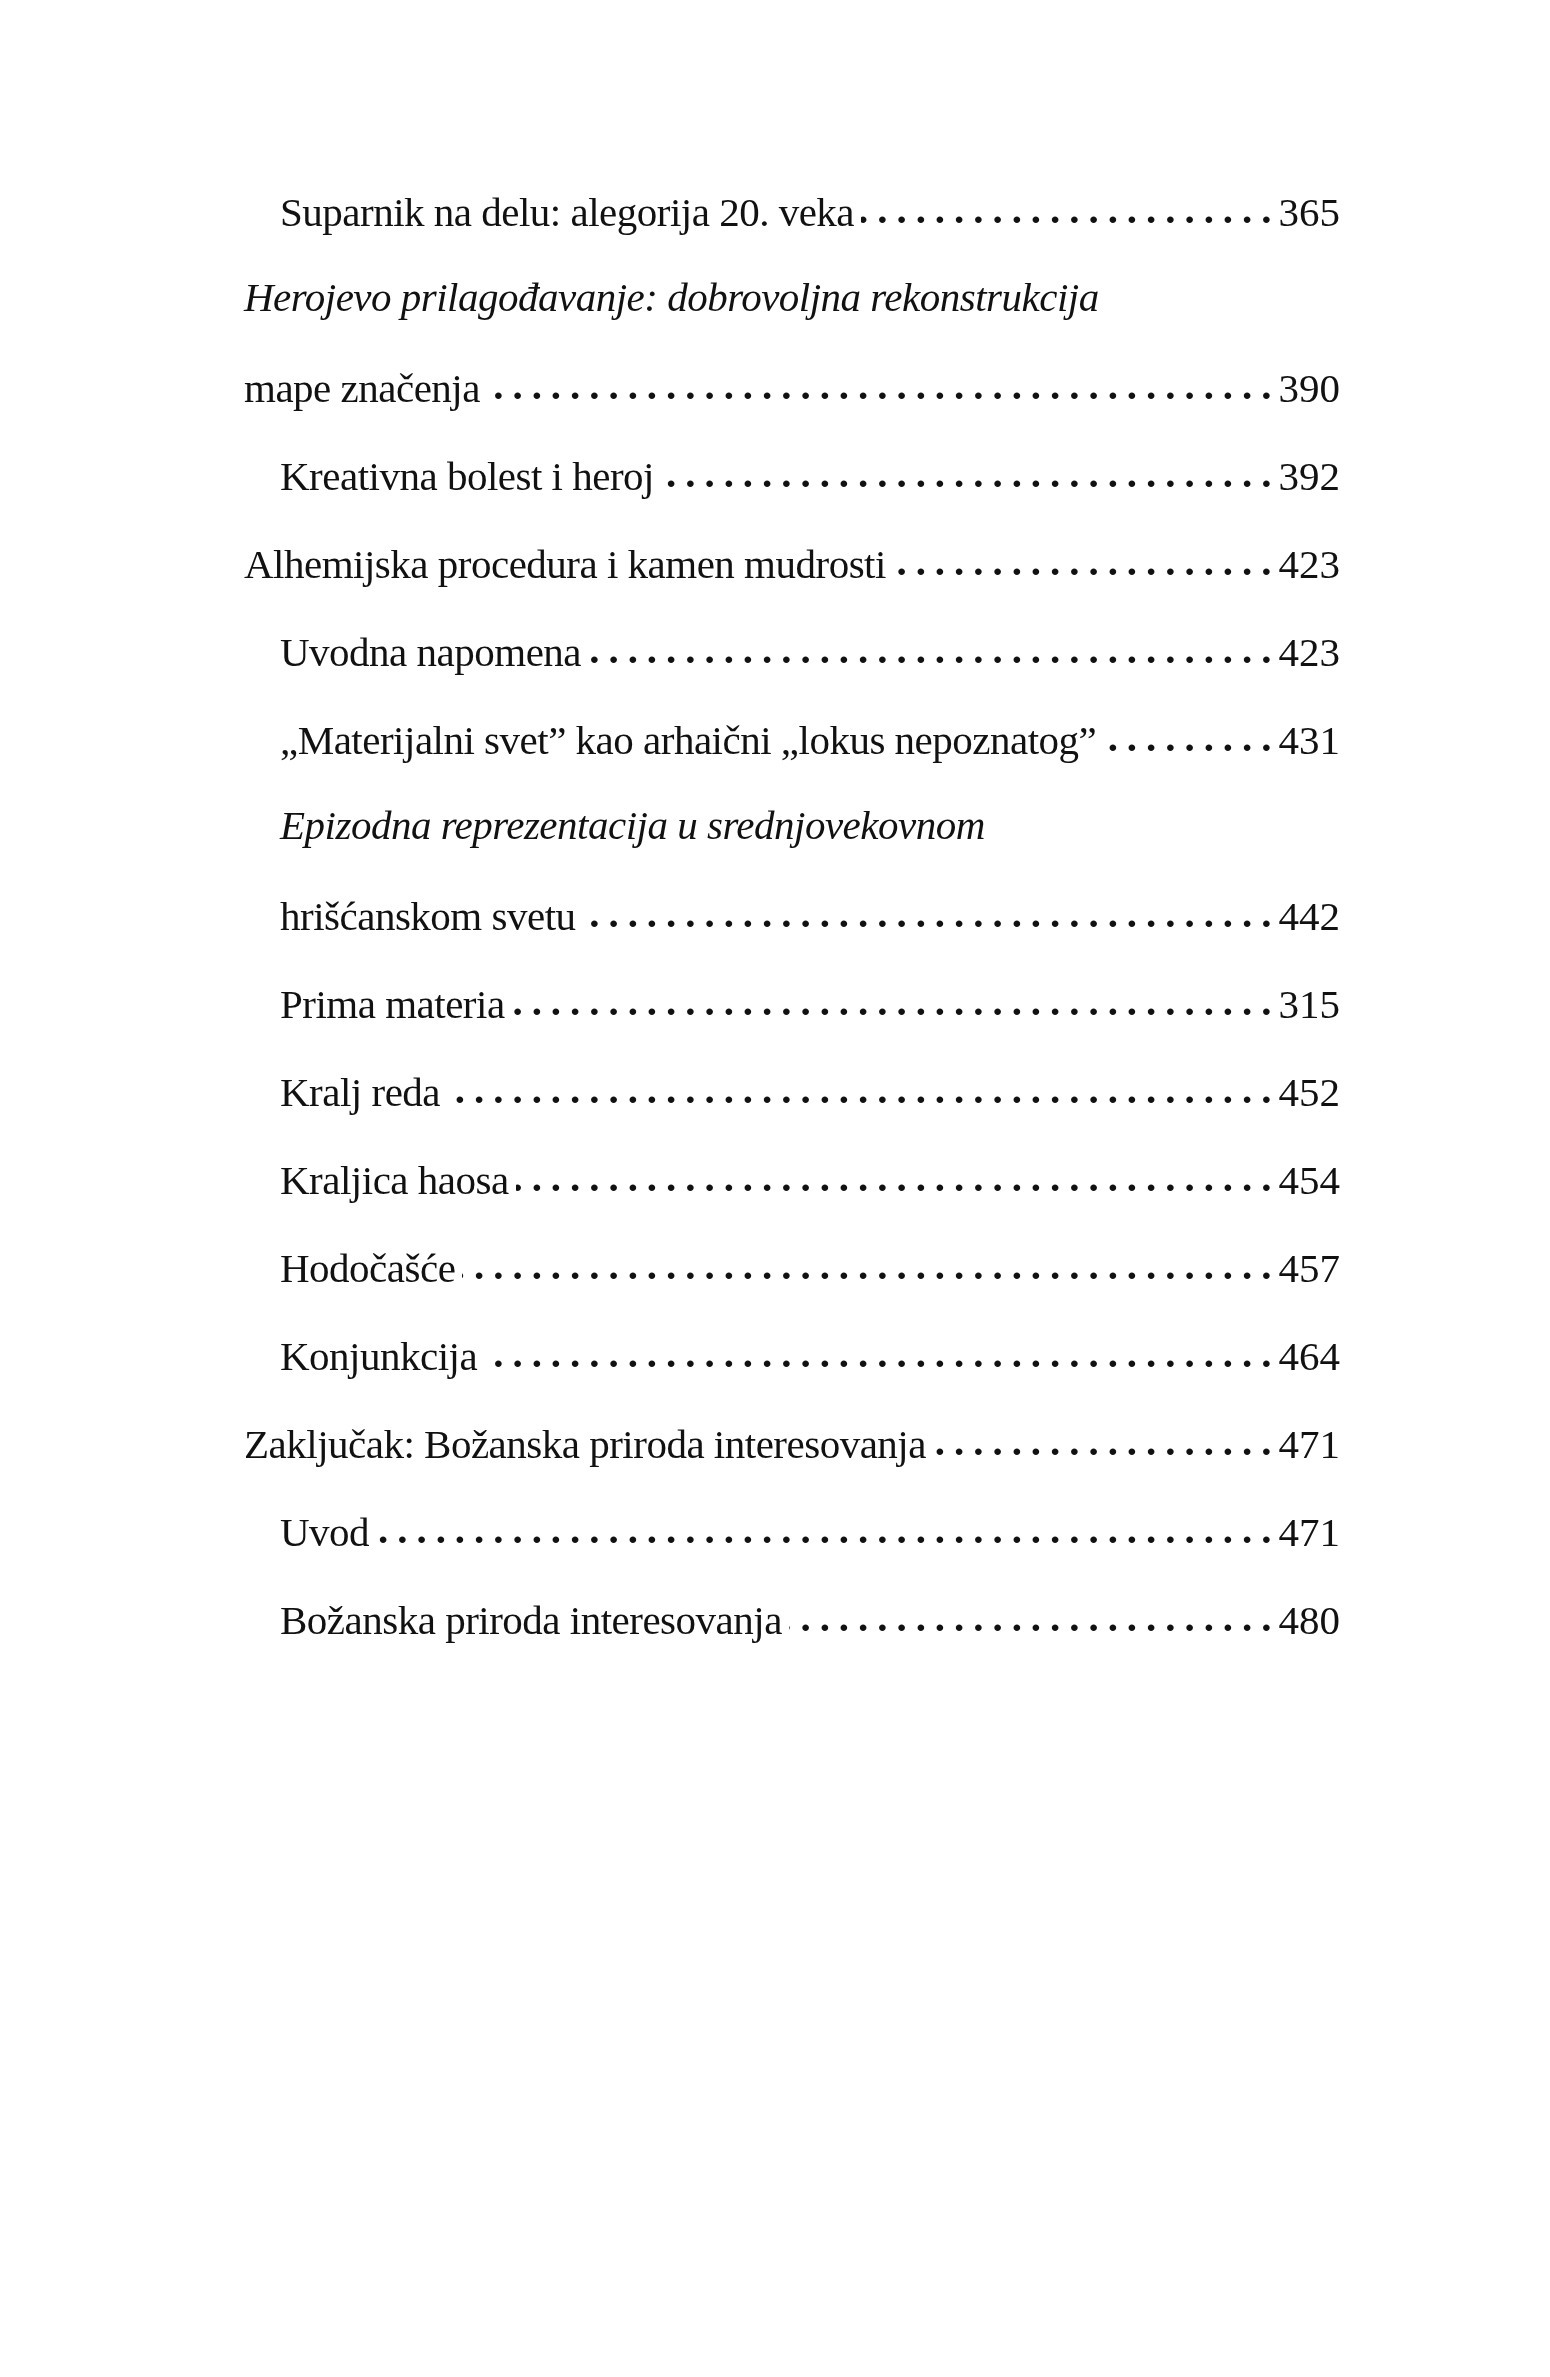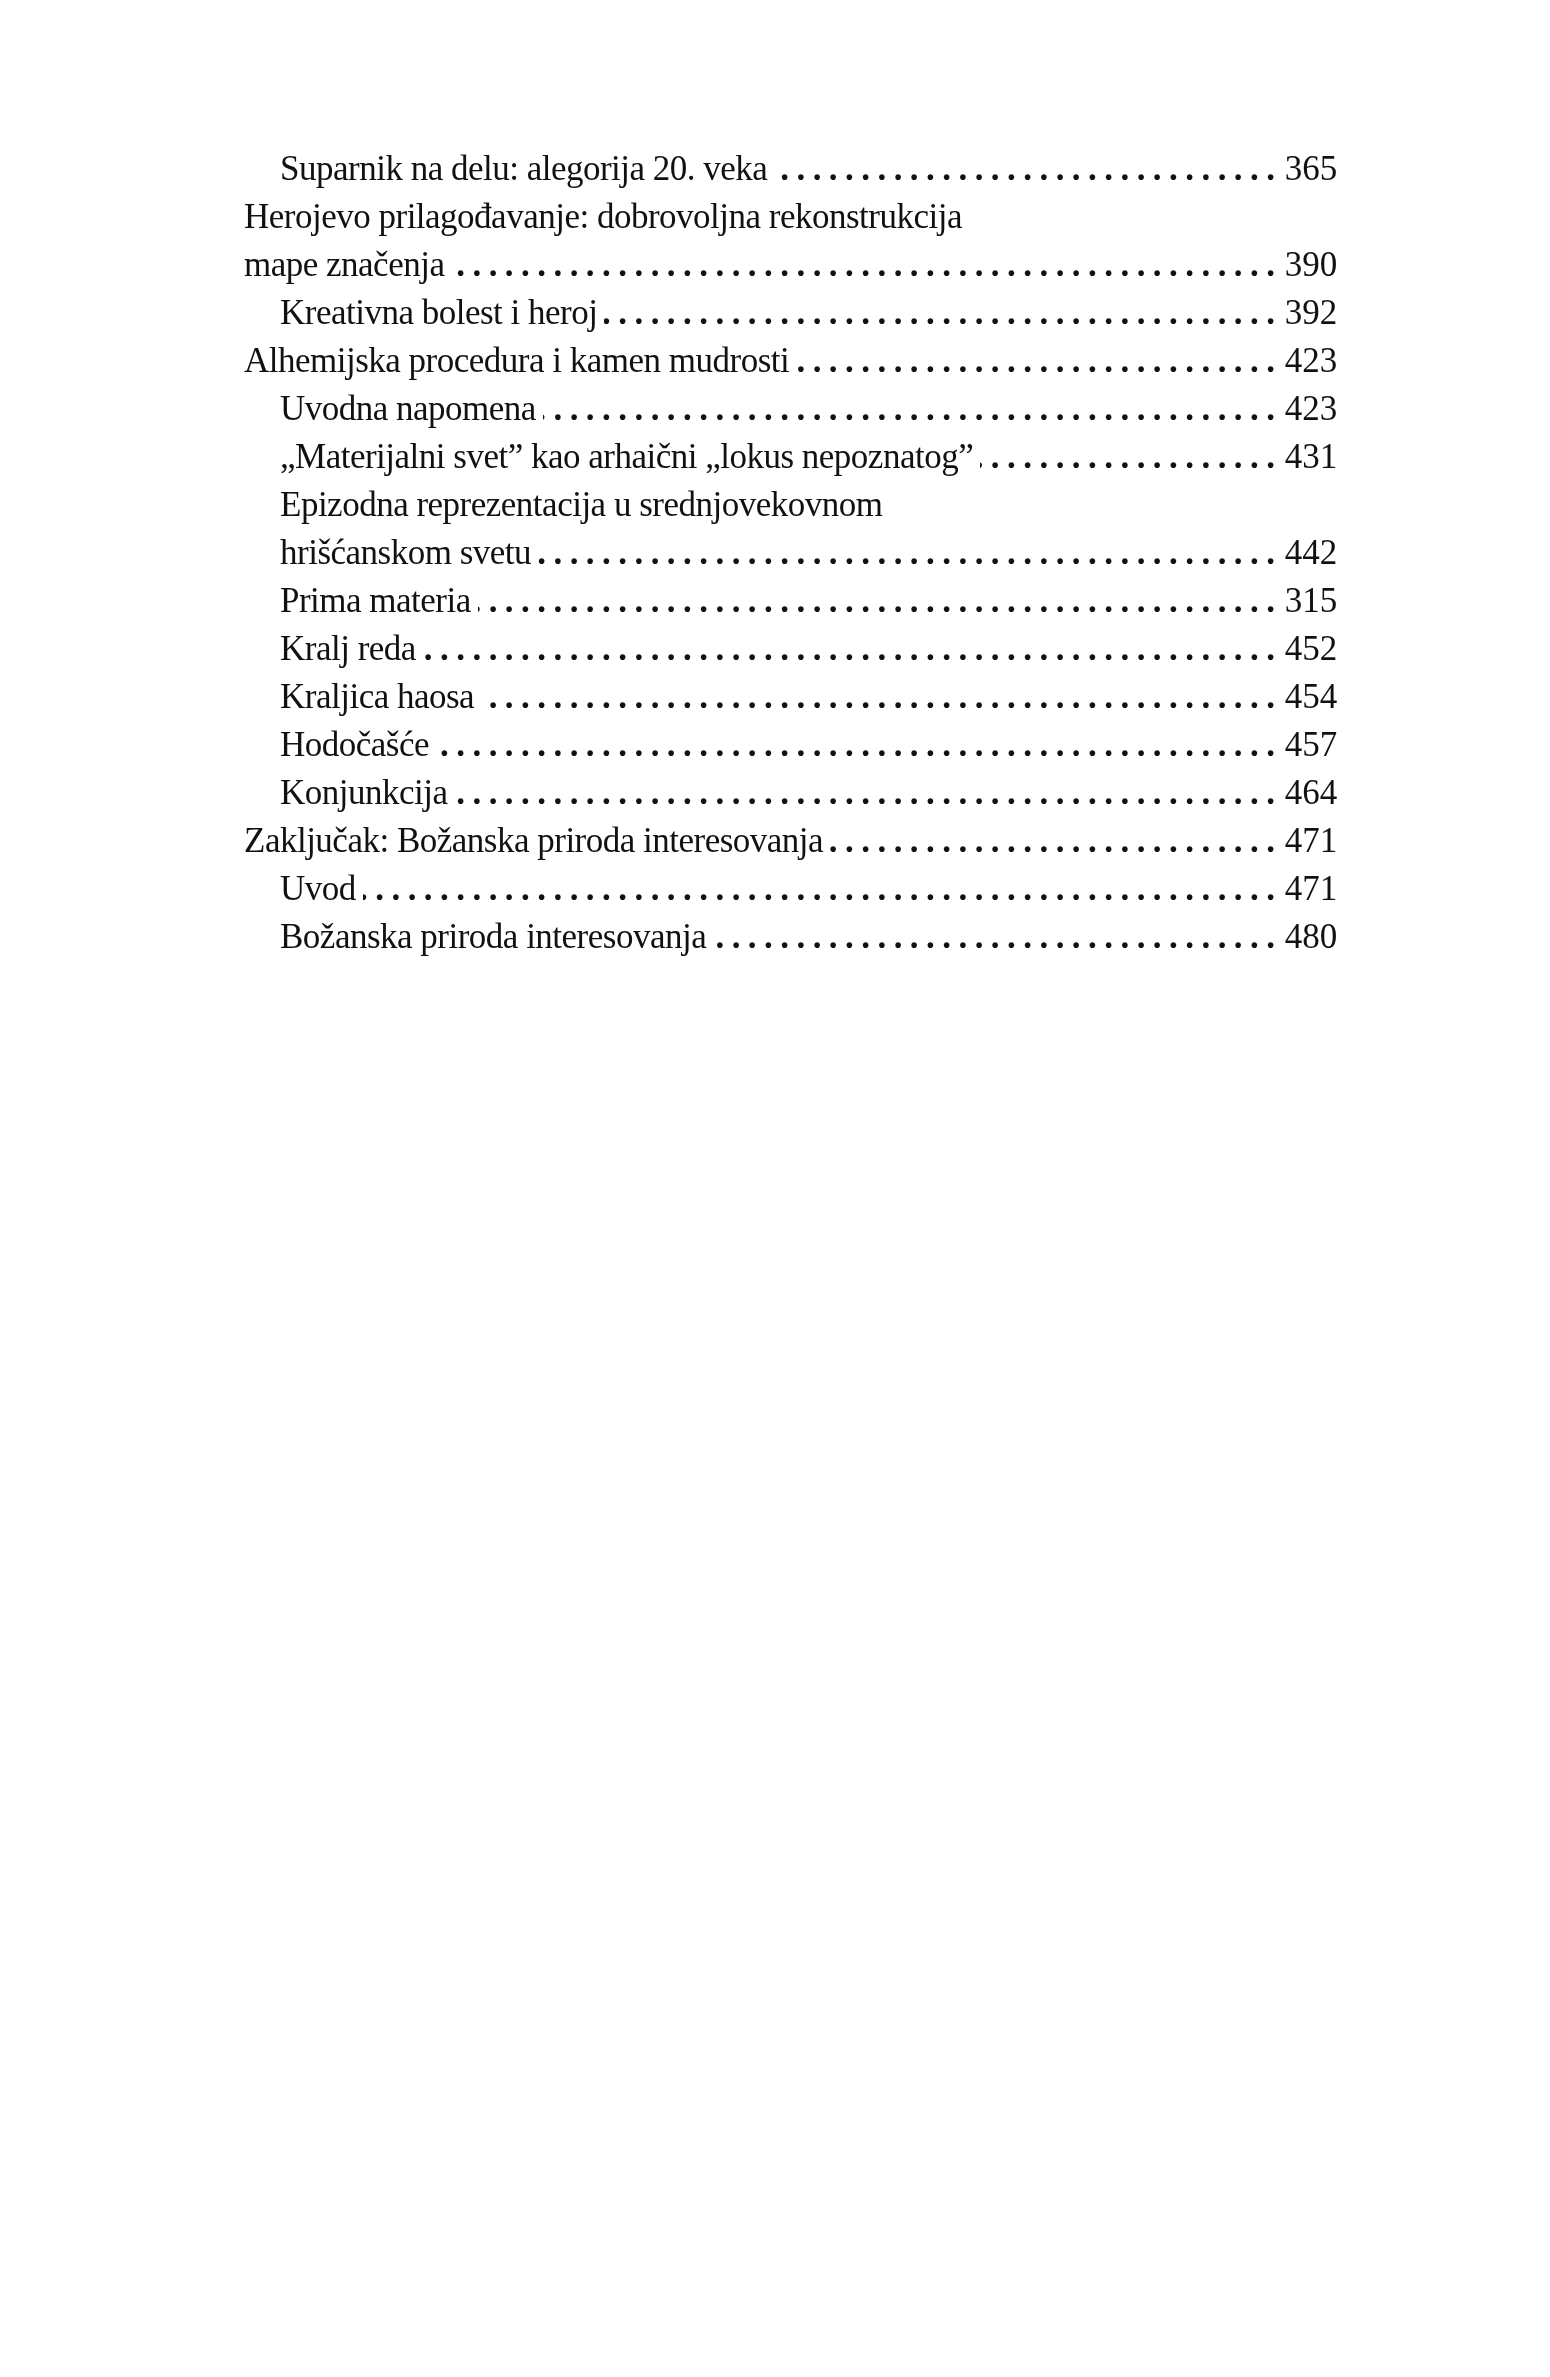--- a/index.html
+++ b/index.html
@@ -16,28 +16,29 @@
       color: #111111;
     }
     .toc {
       position: absolute;
       left: 244px;
       top: 145px;
       width: 1096px;
     }
     .entry {
       position: relative;
-      font-size: 35px;
+      font-size: 41px;
       line-height: 48px;
       height: 48px;
       white-space: nowrap;
       letter-spacing: -0.5px;
+      margin-top: 40px;
     }
     .entry.level-2 { padding-left: 36px; }
-    .entry.wrap-first { height: 48px; }
+    .entry.wrap-first { height: 48px; font-style: italic; }
     .entry .row {
       display: flex;
       align-items: baseline;
       width: 100%;
     }
     .entry .title {
       flex: 0 0 auto;
       transform-origin: left center;
     }
     .entry .leader {

